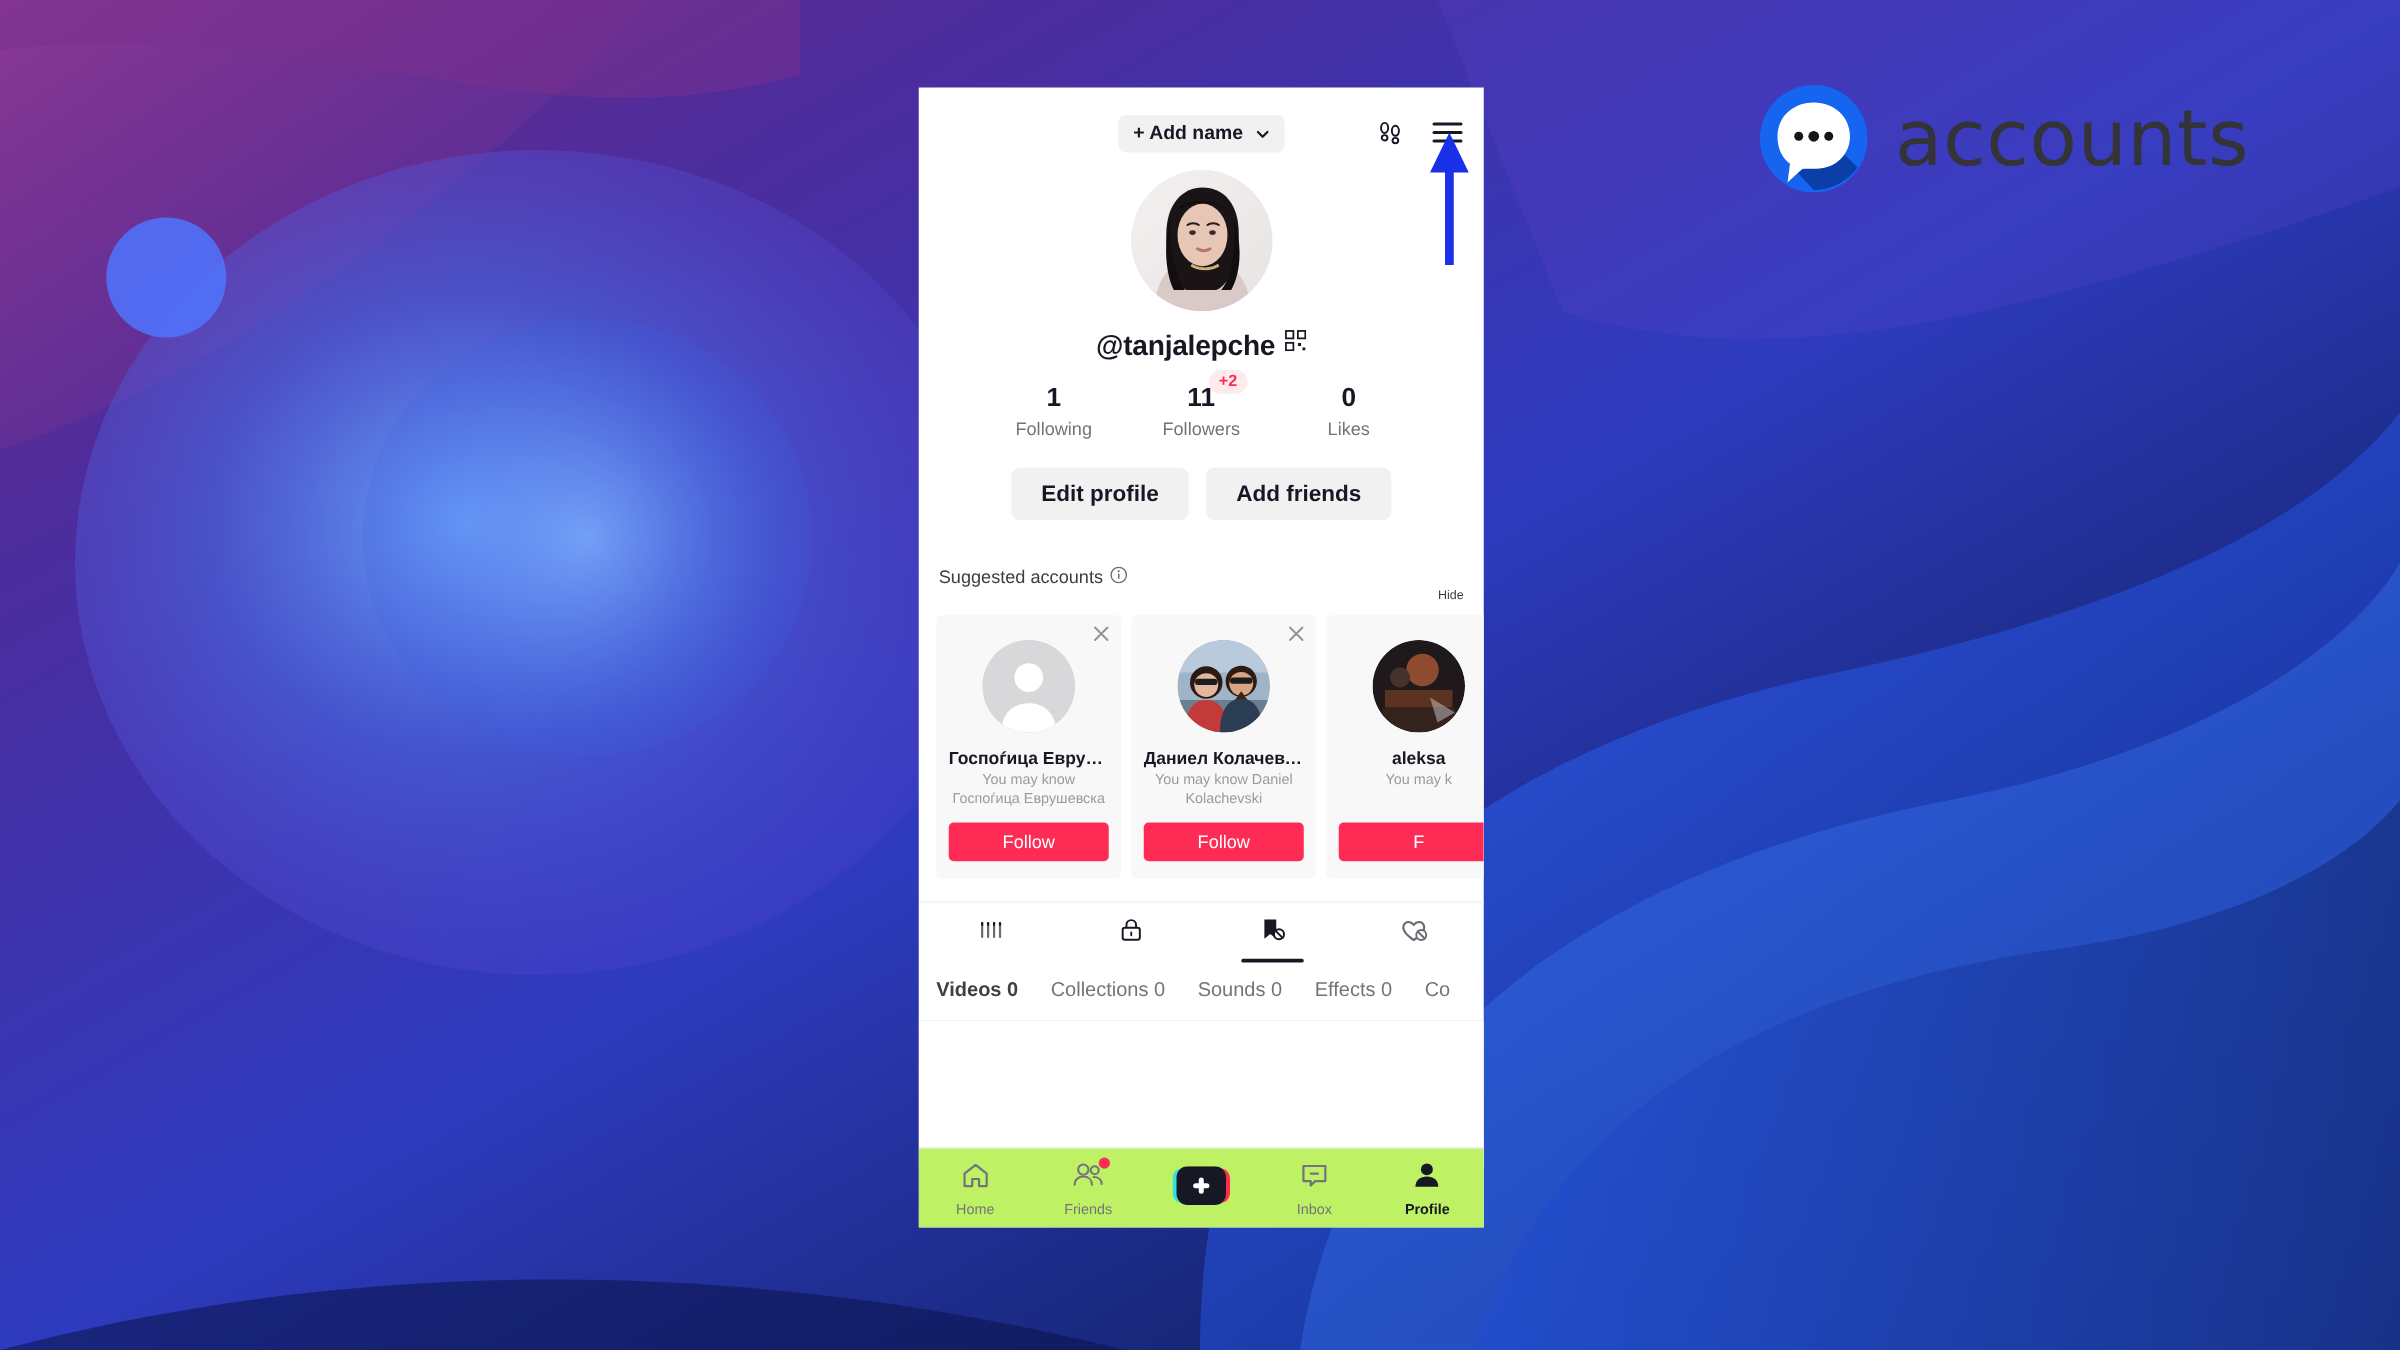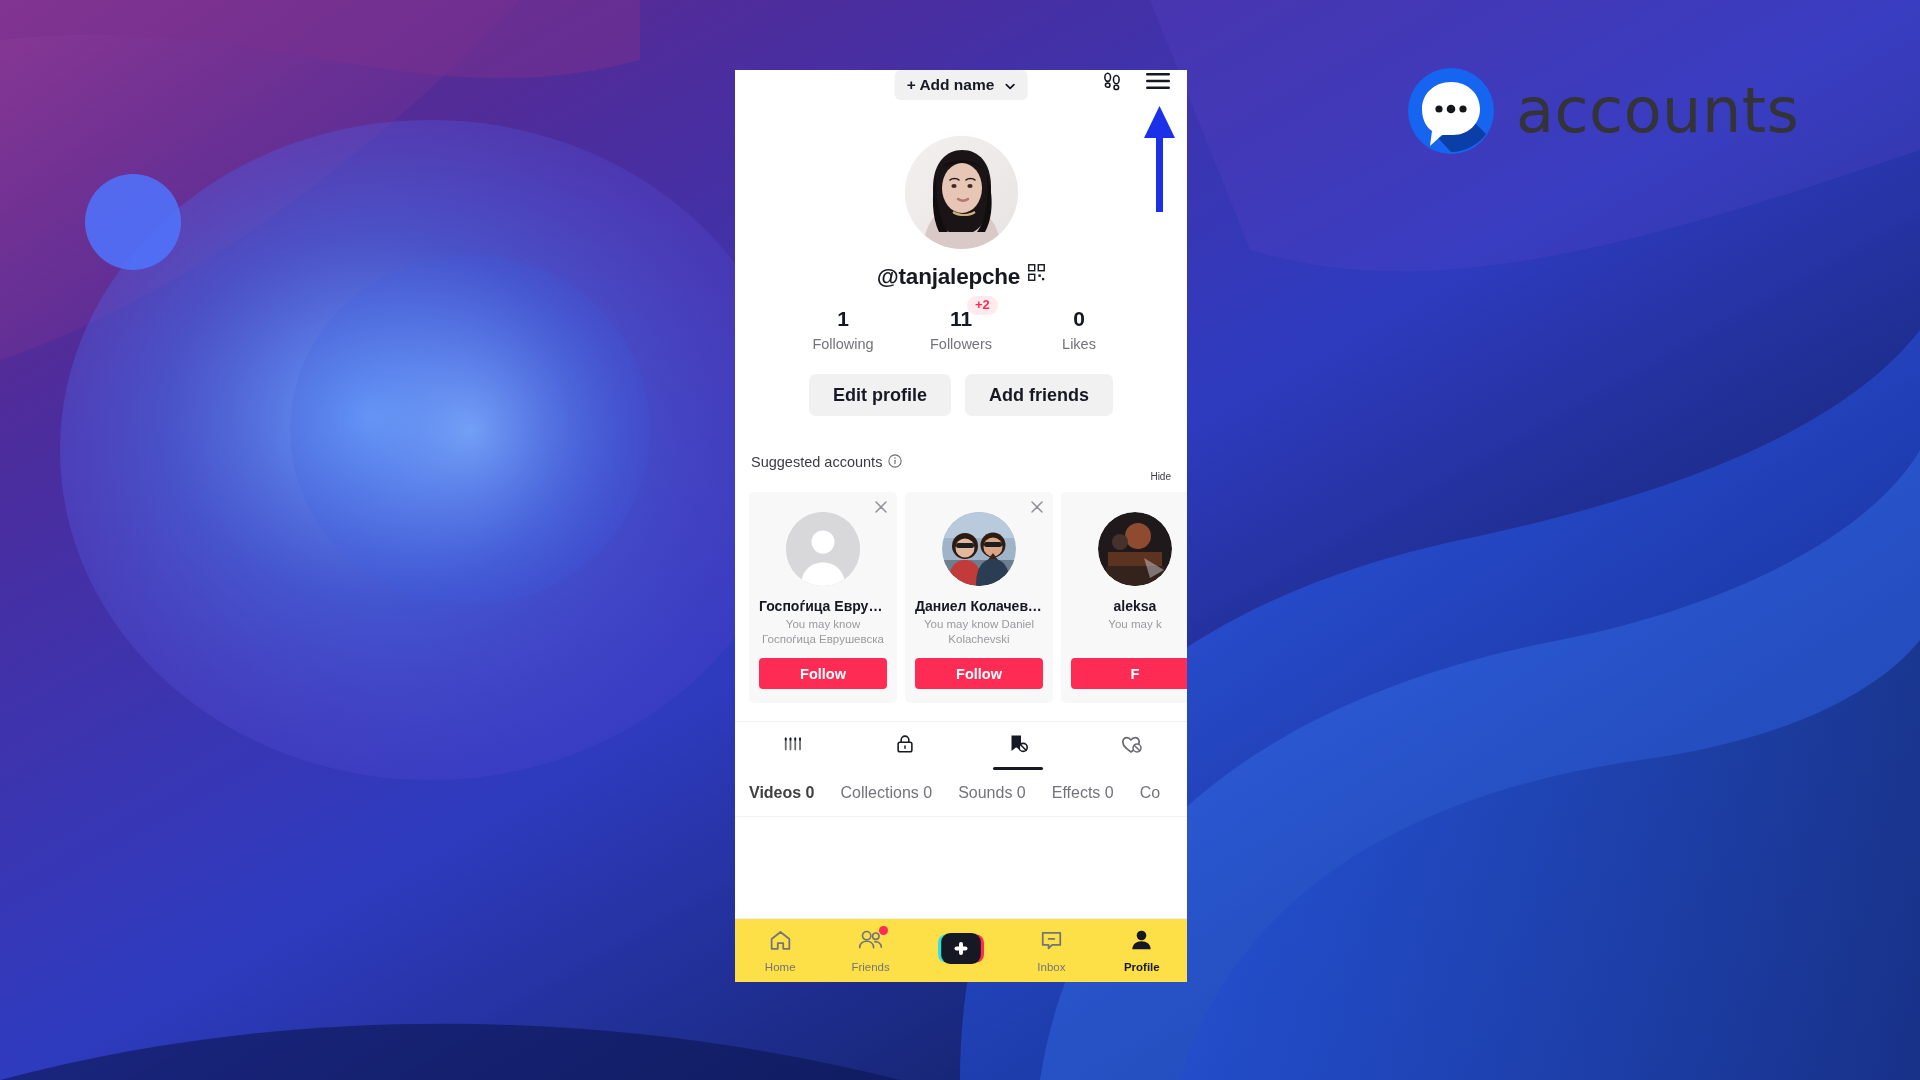--- a/index.html
+++ b/index.html
@@ -23,21 +23,21 @@
     height: 912px;
     background: #ffffff;
     overflow: hidden;
     z-index: 10;
   }
 
   
   .topbar {
     height: 52px;
     display: flex;
-    align-items: flex-start;
+    align-items: flex-end;
     padding: 0 16px;
     position: relative;
   }
   .addname-pill {
     position: absolute;
     left: 50%;
     transform: translateX(-50%);
     display: flex;
     align-items: center;
     gap: 9px;
@@ -191,21 +191,21 @@
   .btn-follow {
     margin-top: 11px;
     width: 100%;
     height: 31px;
     background: #fe2c55;
     color: #fff;
     border: none;
     border-radius: 4px;
     font-family: inherit;
     font-size: 14.5px;
-    font-weight: 700;
+    font-weight: 400;
     cursor: pointer;
   }
 
   
   .tabstrip {
     margin-top: 18px;
     display: flex;
     border-top: 1px solid #f0f0f0;
     position: relative;
   }
@@ -247,21 +247,21 @@
   }
   .subtab.active { color: #404040; font-weight: 700; }
 
   .content-blank { height: 118px; background: #fff; }
 
   
   .bottomnav {
     position: absolute;
     left: 0; right: 0; bottom: 0;
     height: 64px;
-    background: #fde047;
+    background: #bef264;
     border-top: 1px solid #f0f0f0;
     display: flex;
     align-items: center;
   }
   .navitem {
     flex: 1;
     display: flex;
     flex-direction: column;
     align-items: center;
     gap: 4px;

